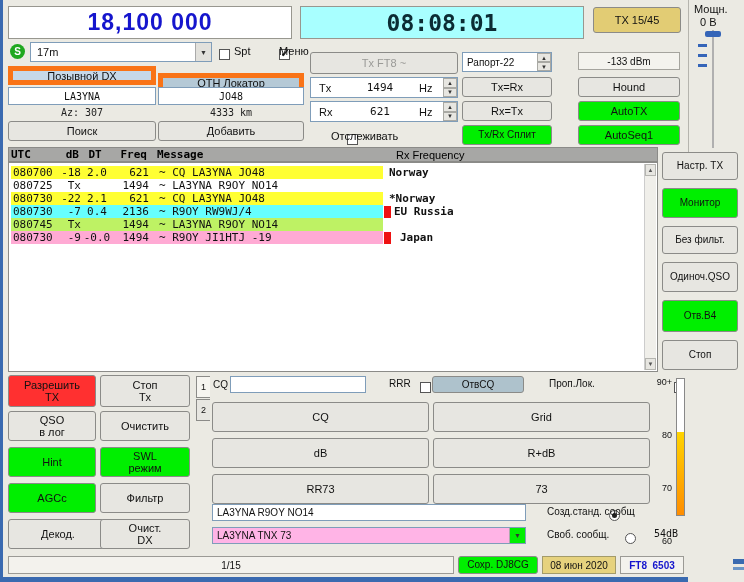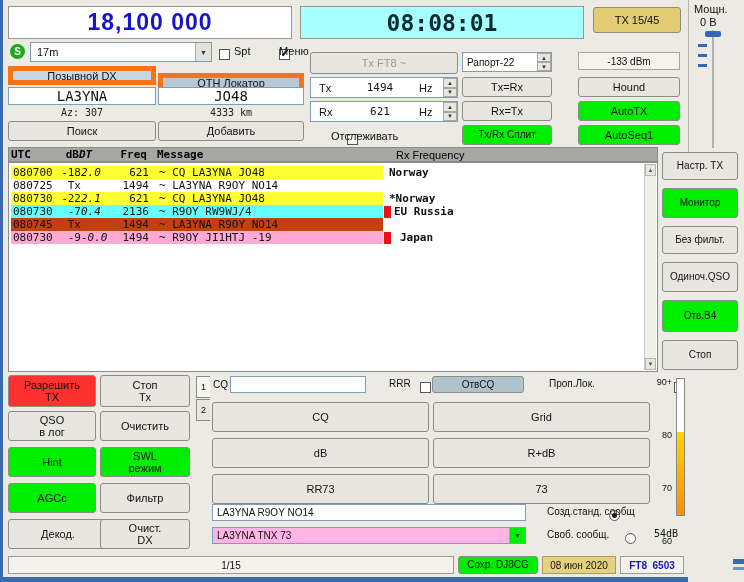--- a/index.html
+++ b/index.html
@@ -8,40 +8,40 @@
 .ab{position:absolute;}
 .mono{font-family:"DejaVu Sans Mono",monospace;}
 .disp{background:#fff;border:1px solid #98978f;display:flex;align-items:center;justify-content:center;}
 .freq-text{font-size:23px;font-weight:bold;letter-spacing:1px;}
 .clock{font-family:"DejaVu Sans Mono",monospace;font-size:23px;font-weight:bold;color:#0b2c34;}
 .btn{display:flex;align-items:center;justify-content:center;background:#e7e6e1;border:1px solid #8b8b88;border-radius:3px;
      font-size:11px;color:#111;white-space:pre-line;text-align:center;line-height:1.12;font-family:"Liberation Sans",sans-serif;cursor:default;}
 .btn-side{width:76px;font-size:10px;}
 .hdr{display:flex;align-items:center;justify-content:center;font-size:11px;border:5px solid #f97316;}
 .field{background:#fff;border:1px solid #7f9db9;display:flex;align-items:center;}
-.field-in{background:#fff;border:1px solid #7f9db9;font-size:14px;text-align:center;font-family:"DejaVu Sans Mono",monospace;color:#111;}
+.field-in{background:#fff;border:1px solid #7f9db9;font-size:10px;text-align:center;font-family:"DejaVu Sans Mono",monospace;color:#111;}
 .field-in.left{text-align:left;padding-left:4px;font-family:"Liberation Sans",sans-serif;font-size:10px;}
 .small-lbl{font-size:10px;color:#222;text-align:center;font-family:"DejaVu Sans Mono",monospace;}
 .lbl{font-size:11px;}
 .cb{width:11px;height:11px;background:#fff;border:1px solid #555;display:inline-block;position:relative;}
 .cb.on::after{content:"✓";position:absolute;left:0;top:-3px;font-size:11px;font-weight:bold;color:#222;}
 .radio{width:11px;height:11px;background:#fff;border:1px solid #555;border-radius:50%;display:inline-block;position:relative;}
 .radio.on::after{content:"";position:absolute;left:2px;top:2px;width:5px;height:5px;background:#222;border-radius:50%;}
 .combo-arrow{margin-left:auto;width:16px;align-self:stretch;background:#e2e1dc;border-left:1px solid #aaa;display:flex;align-items:center;justify-content:center;font-size:7px;color:#333;}
 .spin{margin-left:auto;align-self:stretch;width:14px;display:flex;flex-direction:column;}
 .spin i{flex:1;font-style:normal;background:#e7e6e1;border:1px solid #a9a9a4;display:flex;align-items:center;justify-content:center;font-size:6px;color:#333;}
 .panel-flat{background:#f4f3ee;border:1px solid #a5a49e;display:flex;align-items:center;justify-content:center;font-size:10px;}
 .thead{background:#a7a7a5;border:1px solid #8b8b88;display:flex;align-items:center;font-family:"DejaVu Sans Mono",monospace;font-size:11px;font-weight:bold;color:#000;}
 .th-right{flex:1;text-align:center;font-family:"Liberation Sans",sans-serif;font-weight:normal;font-size:11px;}
 .decode{background:#fff;border:1px solid #8b8b88;}
 .drow{position:absolute;left:2px;height:13px;display:flex;align-items:center;font-family:"DejaVu Sans Mono",monospace;font-size:11px;}
 .dhl{display:flex;align-items:center;width:372px;height:13px;}
 .c-utc{width:44px;padding-left:2px;}
 .c-db{width:26px;text-align:right;}
-.c-dt{width:32px;text-align:left;font-style:italic;}
+.c-dt{width:32px;text-align:center;}
 .c-freq{width:36px;text-align:right;}
 .c-msg{padding-left:10px;white-space:pre;}
 .marker{width:7px;height:12px;margin-left:1px;}
 .note{font-weight:bold;padding-left:6px;white-space:pre;font-size:11px;}
 .vsb{position:absolute;right:1px;top:1px;bottom:1px;width:12px;background:#f0efea;border-left:1px solid #ccc;display:flex;flex-direction:column;}
 .vsb-btn{height:12px;background:#e7e6e1;border:1px solid #b5b5b0;font-size:6px;display:flex;align-items:center;justify-content:center;color:#555;}
 .vsb-track{flex:1;}
 .tabv{width:14px;height:22px;background:#e7e6e1;border:1px solid #8b8b88;border-right:none;display:flex;align-items:center;justify-content:center;font-size:9px;}
 .tabv.on{background:#f6f5f0;}
 .m-labels{position:absolute;left:0;top:2px;width:24px;height:138px;display:flex;flex-direction:column;justify-content:space-between;gap:44px;}
@@ -188,21 +188,21 @@
       <span class="c-utc">080730</span>
       <span class="c-db">-7</span>
       <span class="c-dt">0.4</span>
       <span class="c-freq">2136</span>
       <span class="c-msg">~ R9OY RW9WJ/4</span>
     </span>
     <span class="marker" style="background: rgb(238, 17, 17);"></span>
     <span class="note" style="padding-left:3px;">EU Russia</span>
   </div>
   <div class="drow" style="top:55px;">
-    <span class="dhl" style="background: #c2410c;">
+    <span class="dhl" style="background: #bef264;">
       <span class="c-utc">080745</span>
       <span class="c-db">Tx</span>
       <span class="c-dt"></span>
       <span class="c-freq">1494</span>
       <span class="c-msg">~ LA3YNA R9OY NO14</span>
     </span>
     <span class="note"></span>
   </div>
   <div class="drow" style="top:68px;">
     <span class="dhl" style="background: rgb(255, 170, 212);">

